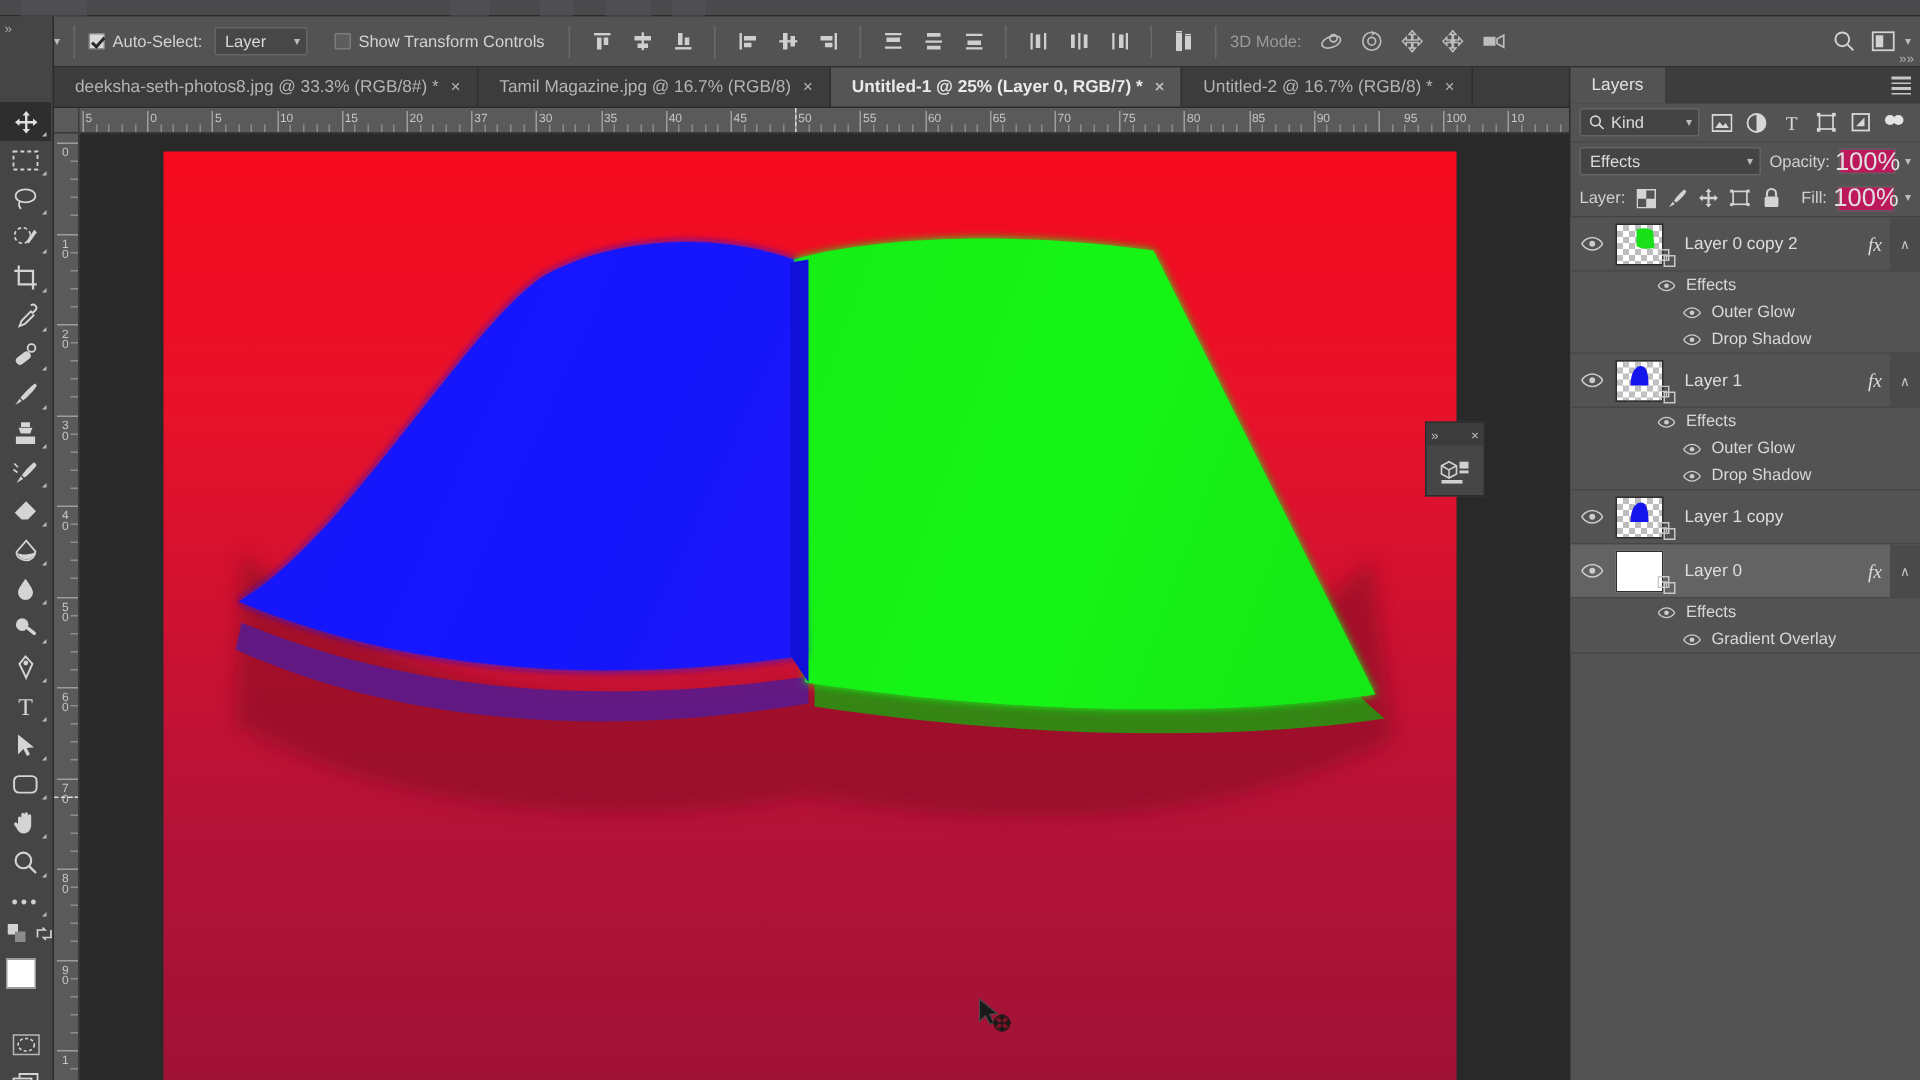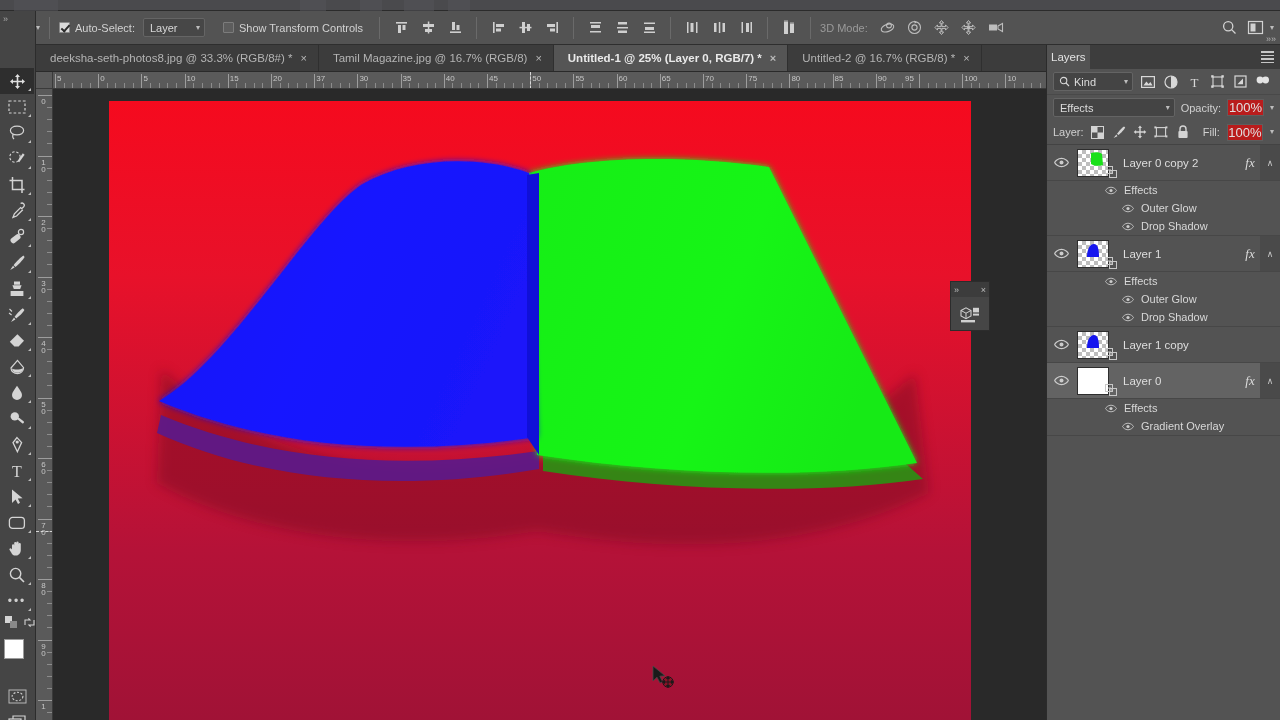--- a/index.html
+++ b/index.html
@@ -169,21 +169,21 @@
   
   .rightpanel {
     position: absolute; left: 1046px; top: 45px; width: 234px; height: 675px;
     background: #3d3d3d; border-left: 1px solid #2b2b2b;
   }
   .rp-tabstrip {
     height: 24px; background: #3d3d3d; display: flex; align-items: flex-end;
     position: relative;
   }
   .rp-tab {
-    height: 24px; padding: 0 4px; background: #535353; color: #e2e2e2;
+    height: 24px; padding: 0 14px; background: #535353; color: #e2e2e2;
     font-size: 11.5px; display: flex; align-items: center;
   }
   .rp-menu {
     position: absolute; right: 6px; top: 6px; display: flex;
     flex-direction: column; gap: 2px;
   }
   .rp-menu i { display: block; width: 13px; height: 1.5px; background: #c6c6c6; }
   .rp-collapse {
     position: absolute; right: 4px; top: -11px; color: #b3b3b3; font-size: 9px;
   }
@@ -207,22 +207,22 @@
     height: 25px; display: flex; align-items: center; gap: 6px; padding: 0 6px;
   }
   .blend-select {
     width: 125px; height: 19px; background: #444444; border: 1px solid #646464;
     border-radius: 2px; display: flex; align-items: center;
     justify-content: space-between; padding: 0 4px 0 6px;
     color: #dcdcdc; font-size: 11px;
   }
   .num-label { color: #d0d0d0; font-size: 11px; white-space: nowrap; }
   .num-field {
-    width: 38px; height: 17px; background: #b91c1c; border: 1px solid #5e5e5e;
-    color: #e0e0e0; font-size: 13px; display: flex; align-items: center;
+    width: 38px; height: 17px; background: #be185d; border: 1px solid #5e5e5e;
+    color: #e0e0e0; font-size: 17px; display: flex; align-items: center;
     justify-content: center;
   }
   .lock-row {
     height: 25px; display: flex; align-items: center; gap: 7px; padding: 0 6px;
     border-bottom: 1px solid #434343;
   }
   .lock-ic { width: 15px; height: 15px; display: flex; align-items: center;
              justify-content: center; color: #d4d4d4; }
 
   
@@ -795,21 +795,21 @@
       <div class="rt" style="left: 813.88px; top: 11px; width: 1px; height: 5px; opacity: 0.75;"></div>
       <div class="rt" style="left: 822.52px; top: 11px; width: 1px; height: 5px; opacity: 0.75;"></div>
       <div class="rt" style="left: 831.16px; top: 11px; width: 1px; height: 5px; opacity: 0.75;"></div>
       <div class="rt" style="left: 839.8px; top: 2px; width: 1px; height: 15px;"></div>
       <div class="rlab" style="left: 841.8px; top: 3px;">90</div>
       <div class="rt" style="left: 848.44px; top: 11px; width: 1px; height: 5px; opacity: 0.75;"></div>
       <div class="rt" style="left: 857.08px; top: 11px; width: 1px; height: 5px; opacity: 0.75;"></div>
       <div class="rt" style="left: 865.72px; top: 11px; width: 1px; height: 5px; opacity: 0.75;"></div>
       <div class="rt" style="left: 874.36px; top: 11px; width: 1px; height: 5px; opacity: 0.75;"></div>
       <div class="rt" style="left: 883px; top: 2px; width: 1px; height: 15px;"></div>
-      <div class="rlab" style="left: 869px; top: 3px;">95</div>
+      <div class="rlab" style="left: 900px; top: 3px;">95</div>
       <div class="rt" style="left: 891.64px; top: 11px; width: 1px; height: 5px; opacity: 0.75;"></div>
       <div class="rt" style="left: 900.28px; top: 11px; width: 1px; height: 5px; opacity: 0.75;"></div>
       <div class="rt" style="left: 908.92px; top: 11px; width: 1px; height: 5px; opacity: 0.75;"></div>
       <div class="rt" style="left: 917.56px; top: 11px; width: 1px; height: 5px; opacity: 0.75;"></div>
       <div class="rt" style="left: 926.2px; top: 2px; width: 1px; height: 15px;"></div>
       <div class="rlab" style="left: 928.2px; top: 3px;">100</div>
       <div class="rt" style="left: 934.84px; top: 11px; width: 1px; height: 5px; opacity: 0.75;"></div>
       <div class="rt" style="left: 943.48px; top: 11px; width: 1px; height: 5px; opacity: 0.75;"></div>
       <div class="rt" style="left: 952.12px; top: 11px; width: 1px; height: 5px; opacity: 0.75;"></div>
       <div class="rt" style="left: 960.76px; top: 11px; width: 1px; height: 5px; opacity: 0.75;"></div>

